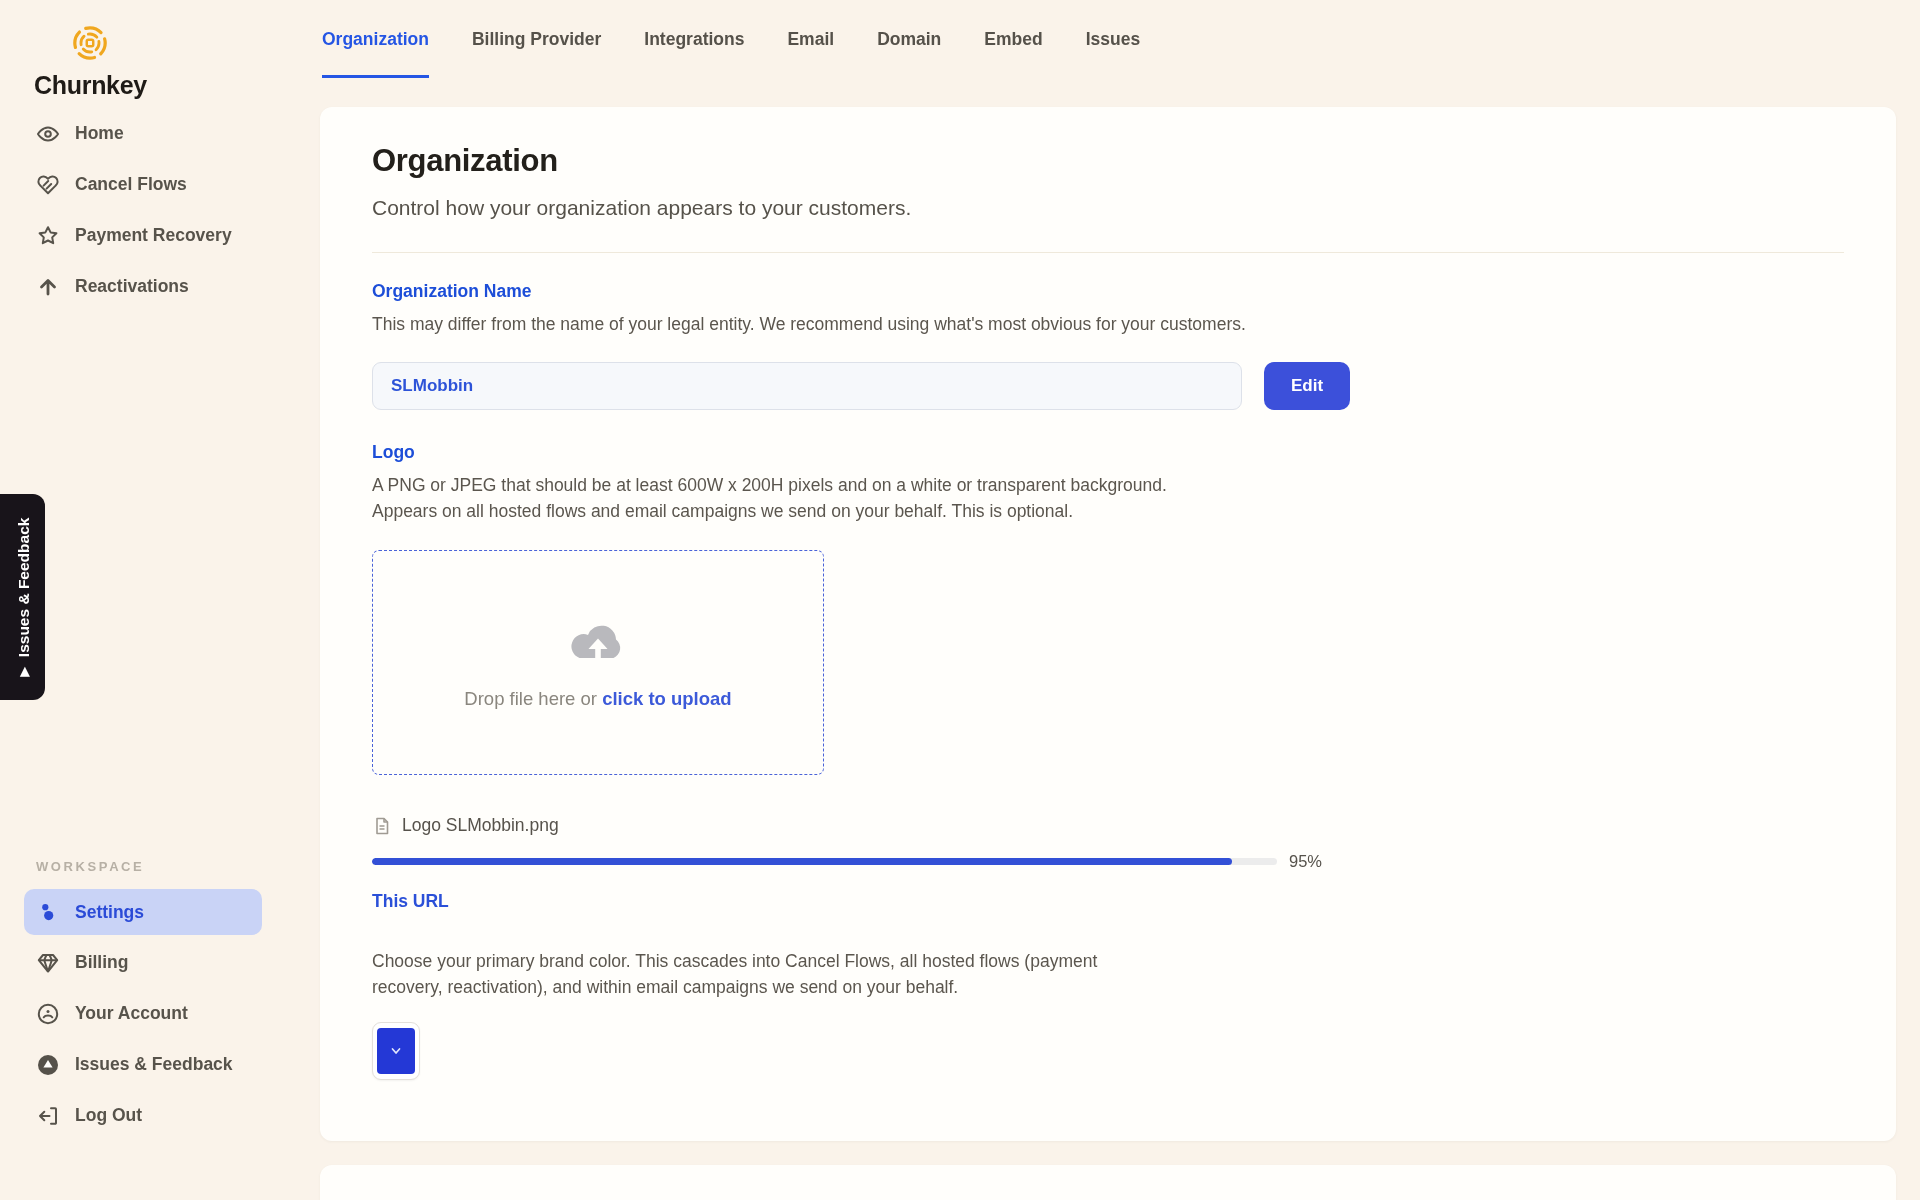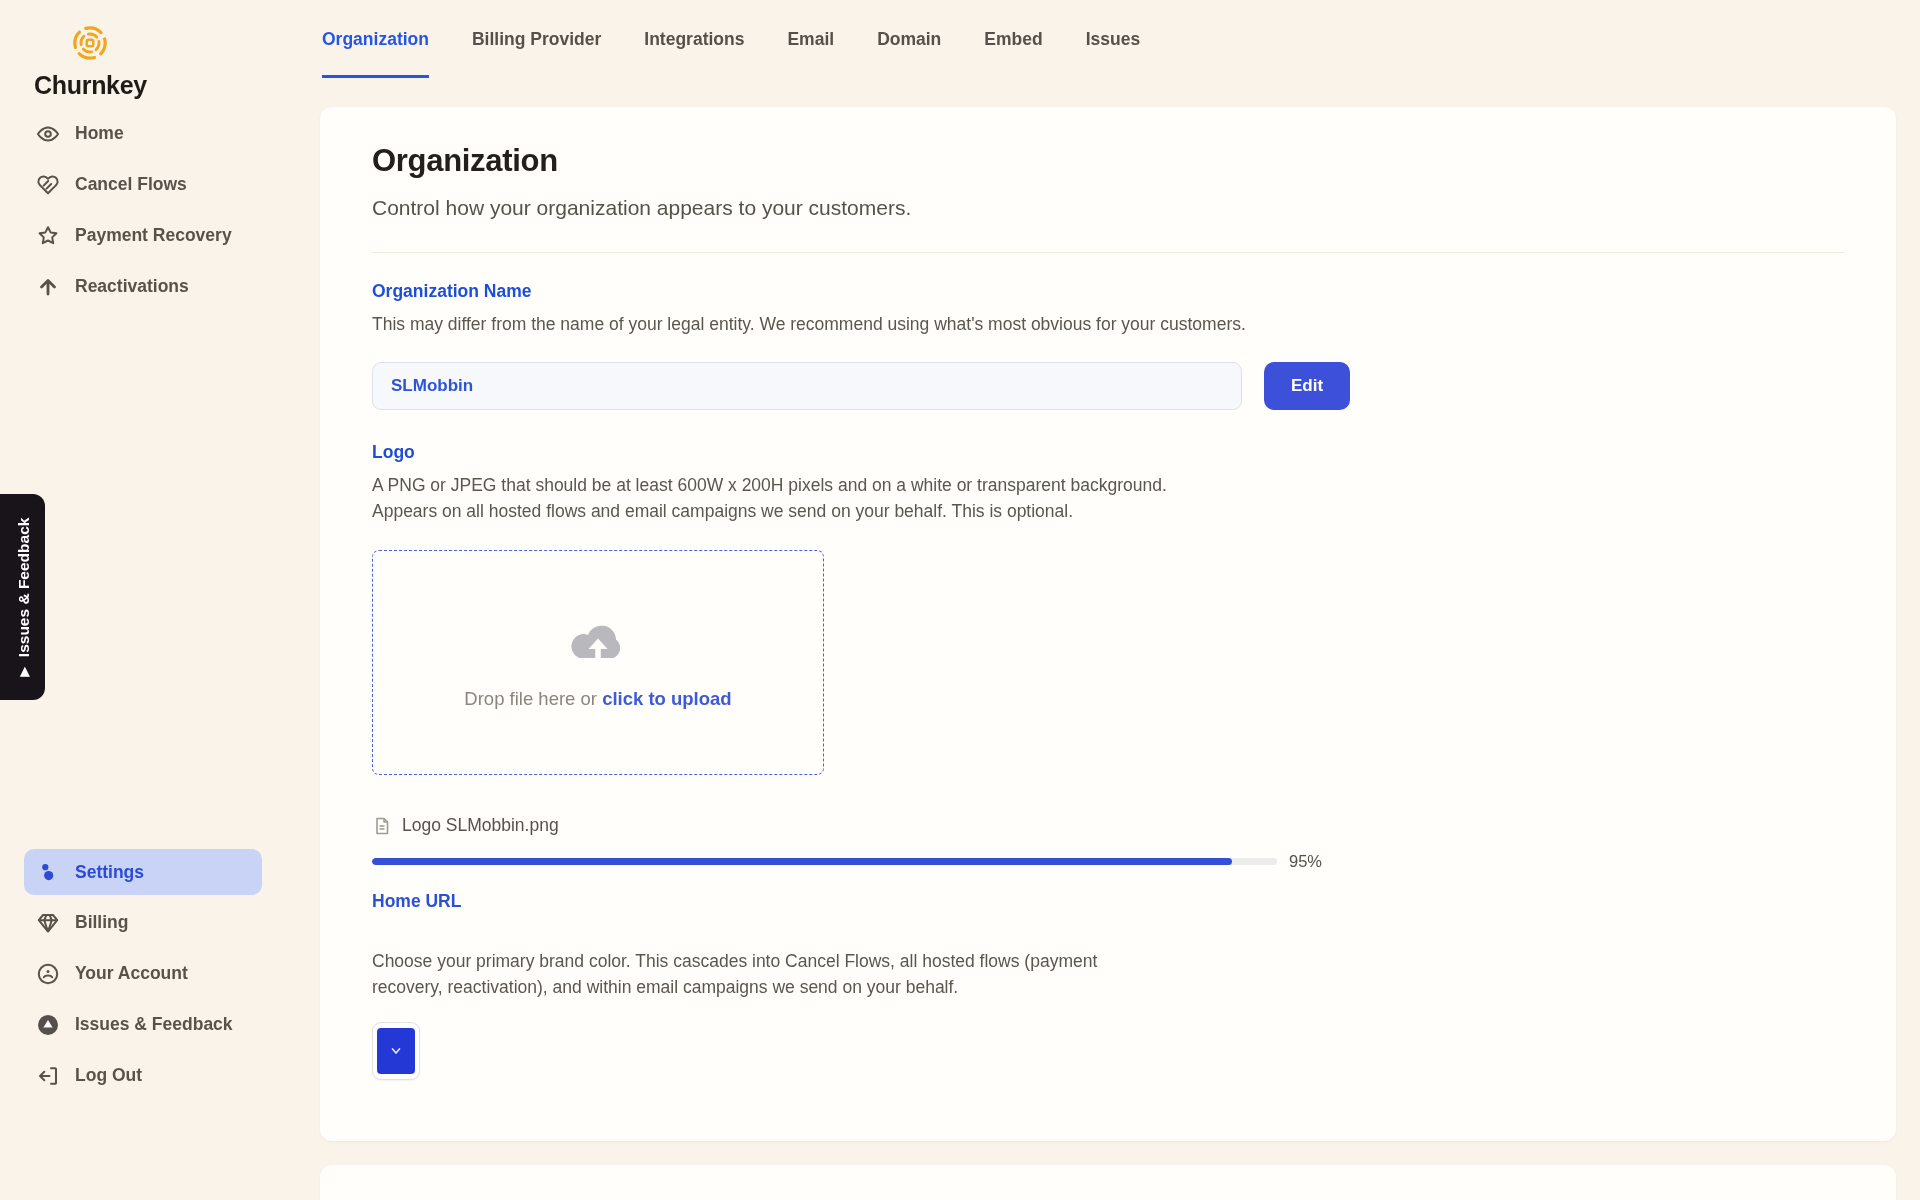--- a/index.html
+++ b/index.html
@@ -152,20 +152,21 @@
 </div>
 
 <div class="vtab">
   <div class="vtab-inner">
     <span class="vtab-arrow">▶</span>
     <span>Issues &amp; Feedback</span>
   </div>
 </div>
 
 <div class="workspace-group">
+  <div class="workspace-label">WORKSPACE</div>
 
 
   <div class="side-item active">
     <span style="display:flex">
       <svg width="24" height="24" viewBox="0 0 24 24" fill="#2b4bd7">
         <circle cx="9.3" cy="7.2" r="3.1"></circle>
         <circle cx="12.7" cy="15.6" r="4.6"></circle>
       </svg>
     </span>
     <span>Settings</span>
@@ -256,21 +257,21 @@
         <span>Logo SLMobbin.png</span>
       </div>
 
       <div class="progress-row">
         <div class="progress-track">
           <div class="progress-fill" style="width: 95%;"></div>
         </div>
         <span class="progress-label">95%</span>
       </div>
 
-      <span class="input-url">Home URL</span>
+      <span class="input-url">This URL</span>
     </div>
 
     <div class="brand-color-section">
       <div class="field-desc desc-narrow">Choose your primary brand color. This cascades into Cancel Flows, all hosted flows (payment recovery, reactivation), and within email campaigns we send on your behalf.</div>
       <div class="swatch-wrap">
         <div class="swatch" style="background: rgb(36, 56, 214);">
           <svg width="14" height="14" viewBox="0 0 14 14">
             <path d="M3.5 5l3.5 4 3.5-4" fill="none" stroke="#dfe5fb" stroke-width="1.7" stroke-linecap="round" stroke-linejoin="round"></path>
           </svg>
         </div>

